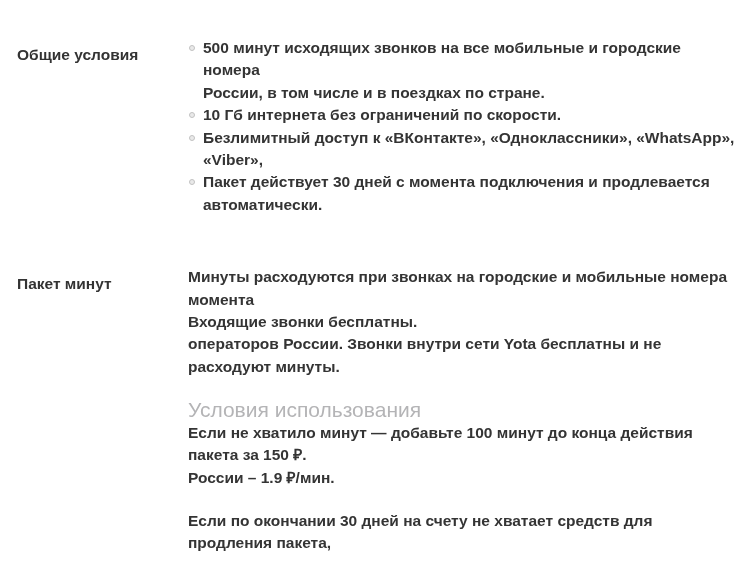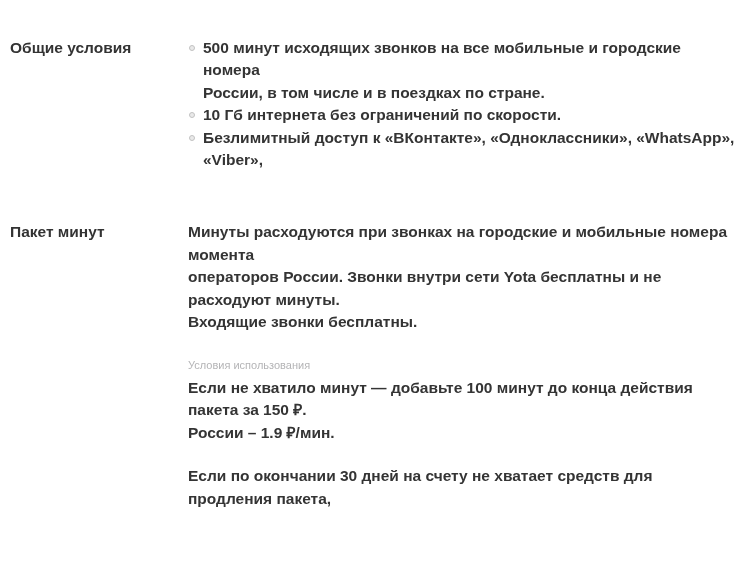--- a/index.html
+++ b/index.html
@@ -20,34 +20,34 @@
     color: #343434;
     overflow: hidden;
   }
   .section {
     display: grid;
     grid-template-columns: 178px 1fr;
     align-items: start;
   }
   .section-1 { margin-bottom: 50px; }
   .section-heading {
-    margin: 0;
+    margin: 7px;
     font-size: 15.5px;
     line-height: 22.4px;
     font-weight: bold;
     color: #333333;
   }
   .content { min-width: 0; }
   .para { margin: 0; }
   .para .line { min-height: 22.4px; }
   .mt-21 { margin-top: 21px; }
   .mt-28 { }
   .subheading {
     margin: 21px 0 0 0;
-    font-size: 11px;
+    font-size: 21px;
     line-height: 22.4px;
     font-weight: normal;
     color: #b4b4b6;
   }
   .bullet-list { margin: 0; padding: 0; list-style: none; }
   .bullet-item {
     position: relative;
     padding-left: 15px;
   }
   .bullet-dot {
@@ -82,33 +82,38 @@
         <div class="bullet-item">
           <span class="bullet-dot"></span>
           <div class="line">10 Гб интернета без ограничений по скорости.</div>
         </div>
 
         <div class="bullet-item">
           <span class="bullet-dot"></span>
           <div class="line">Безлимитный доступ к «ВКонтакте», «Одноклассники», «WhatsApp», «Viber»,</div>
         </div>
 
+        <div class="bullet-item">
+          <span class="bullet-dot"></span>
+          <div class="line">Пакет действует 30 дней с момента подключения и продлевается</div>
+          <div class="line">автоматически.</div>
+        </div>
 
       </div>
     </div>
   </div>
 
   <div class="section section-2">
     <h2 class="section-heading">Пакет минут</h2>
     <div class="content">
 
       <div class="para">
         <div class="line">Минуты расходуются при звонках на городские и мобильные номера момента</div>
+        <div class="line">Входящие звонки бесплатны.</div>
         <div class="line">операторов России. Звонки внутри сети Yota бесплатны и не расходуют минуты.</div>
-        <div class="line">Входящие звонки бесплатны.</div>
       </div>
 
       <div class="subheading">Условия использования</div>
 
       <div class="para mt-28">
         <div class="line">Если не хватило минут — добавьте 100 минут до конца действия пакета за 150 ₽.</div>
         <div class="line">России – 1.9 ₽/мин.</div>
       </div>
 
       <div class="para mt-21">

